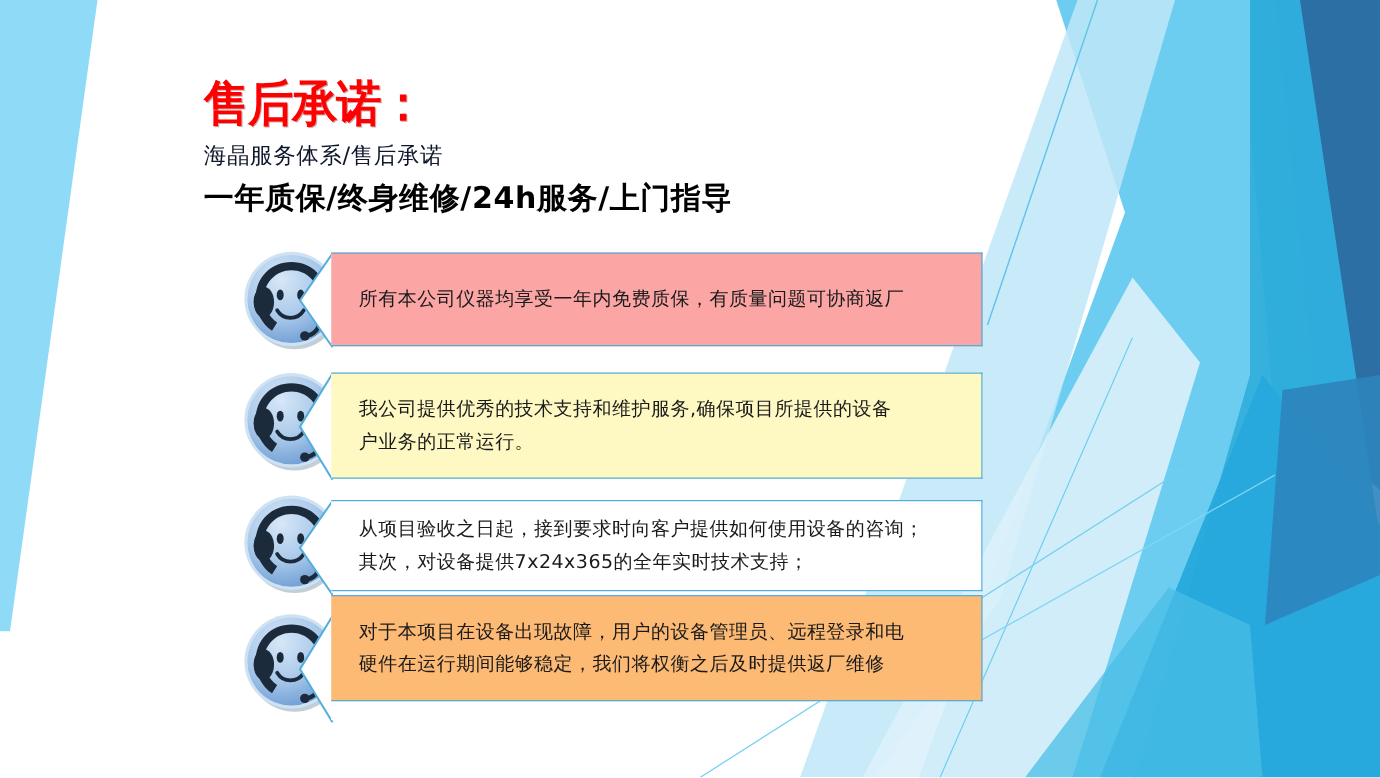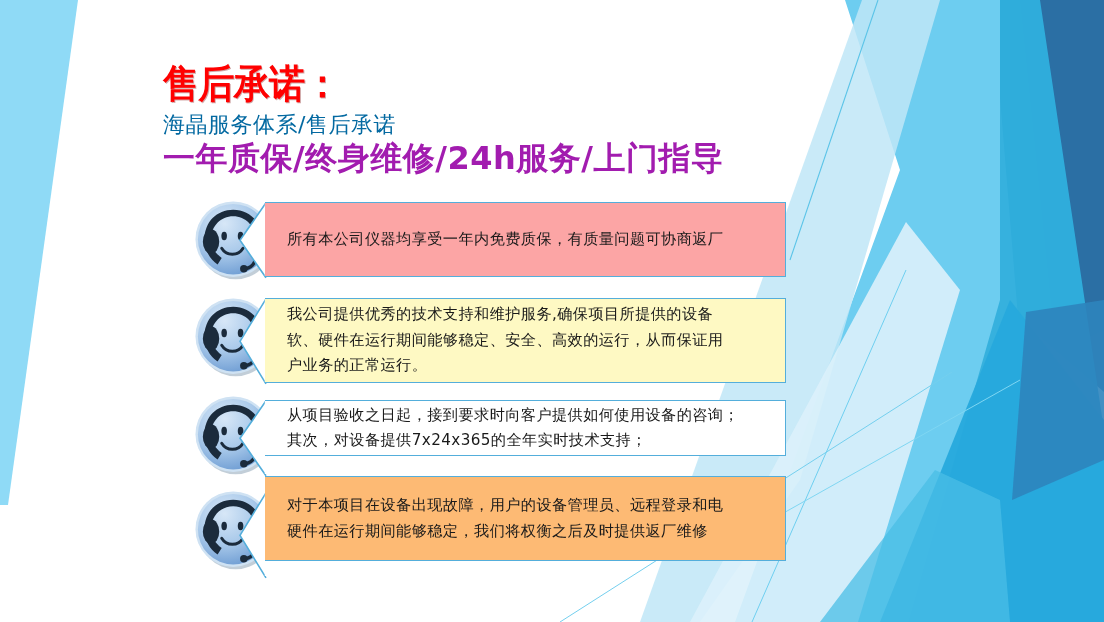--- a/index.html
+++ b/index.html
@@ -28,32 +28,32 @@
     line-height:44px;
     color:#FF0000;
     letter-spacing:-1px;
     transform:scaleX(0.93);
     transform-origin:left center;
     text-shadow:1px 1px 0 rgba(120,0,0,.35);
     white-space:nowrap;
   }
   .subtitle{
     margin-top:7px;
-    font-size:22px;
+    font-size:18px;
     line-height:24px;
-    color:#0369a1;
+    color:#0f172a;
     white-space:nowrap;
     letter-spacing:.5px;
   }
   .headline{
     margin-top:5px;
     font-weight:bold;
-    font-size:32px;
+    font-size:24px;
     line-height:32px;
-    color:#a21caf;
+    color:#000000;
     white-space:nowrap;
     letter-spacing:.5px;
   }
 
   
   .rows{position:absolute;left:0;top:0;width:1104px;height:622px;}
   .row{position:absolute;left:0;}
   .callout{
     position:absolute;
     box-sizing:border-box;
@@ -213,21 +213,20 @@
     </div>
 
     <svg class="tail" xmlns="http://www.w3.org/2000/svg" width="28" height="87" viewBox="0 0 28 87" style="left: 239px; top: 298px;">
           <path d="M27 0.8 L1 43.3 L27 85.8" fill="#FFFFFF" stroke="#54AEDB" stroke-width="1.6" stroke-linejoin="round"></path>
           <rect x="25.8" y="2" width="3" height="82" fill="#FFFFFF"></rect>
         </svg>
 
     <div class="callout" style="left: 265px; top: 298px; width: 521px; height: 85px; border-color: rgb(84, 174, 219); background: #fef9c3;">
       <div class="ctext">
             <p>我公司提供优秀的技术支持和维护服务,确保项目所提供的设备</p>
-            <p>软、硬件在运行期间能够稳定、安全、高效的运行，从而保证用</p>
             <p>户业务的正常运行。</p>
           </div>
     </div>
   </div>
 
   <div class="row">
 
     <div class="icon-wrap" style="left: 193px; top: 394px; width: 82px; height: 82px;">
       <svg class="support-icon" viewBox="0 0 100 100" xmlns="http://www.w3.org/2000/svg" width="82" height="82">
         <defs>
@@ -266,21 +265,21 @@
 
         <path d="M35 60 C41 70 55 70 61 60" stroke="#1B2B3C" stroke-width="3.6" fill="none" stroke-linecap="round"></path>
       </svg>
     </div>
 
     <svg class="tail" xmlns="http://www.w3.org/2000/svg" width="28" height="77" viewBox="0 0 28 77" style="left: 239px; top: 400px;">
           <path d="M27 0.8 L1 38.3 L27 75.8" fill="#FFFFFF" stroke="#54AEDB" stroke-width="1.6" stroke-linejoin="round"></path>
           <rect x="25.8" y="2" width="3" height="72" fill="#FFFFFF"></rect>
         </svg>
 
-    <div class="callout" style="left: 265px; top: 400px; width: 521px; height: 56px; border-color: rgb(84, 174, 219); background: rgb(255, 255, 255);">
+    <div class="callout" style="left: 265px; top: 400px; width: 521px; height: 73px; border-color: rgb(84, 174, 219); background: rgb(255, 255, 255);">
       <div class="ctext">
             <p>从项目验收之日起，接到要求时向客户提供如何使用设备的咨询；</p>
             <p>其次，对设备提供7x24x365的全年实时技术支持；</p>
           </div>
     </div>
   </div>
 
   <div class="row">
 
     <div class="icon-wrap" style="left: 193px; top: 489px; width: 82px; height: 82px;">

